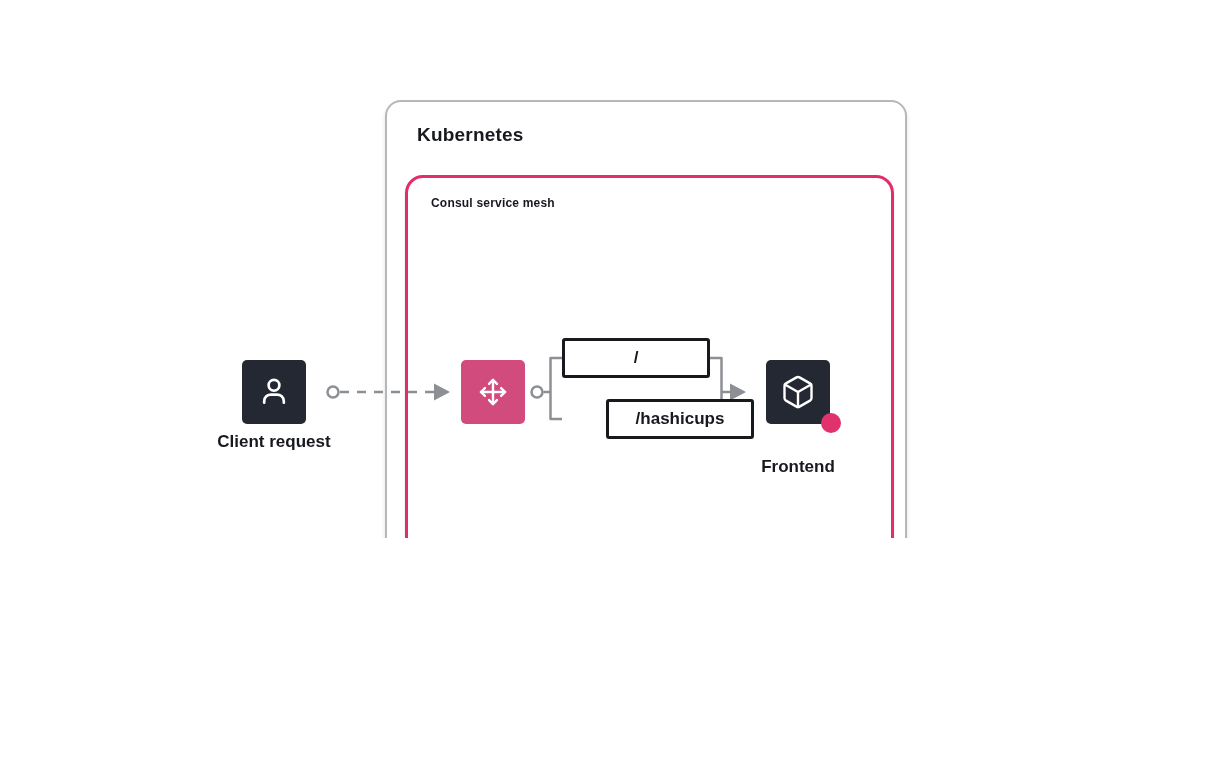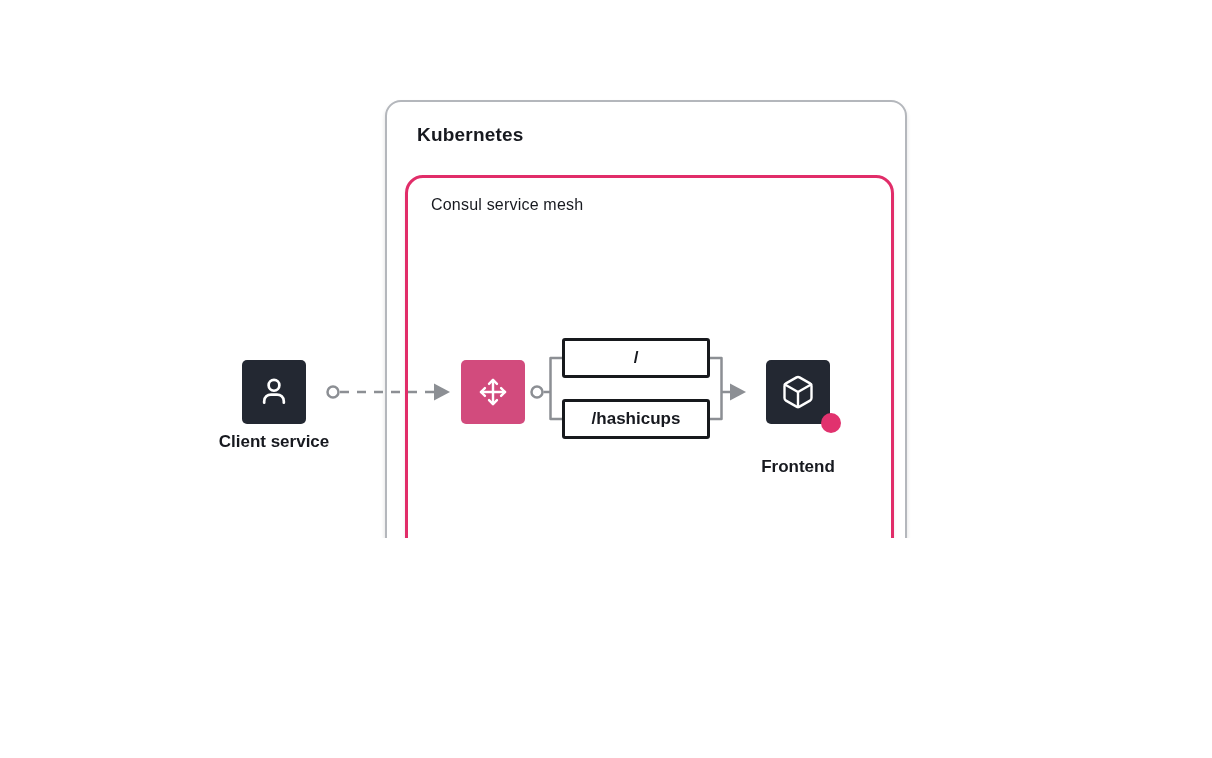--- a/index.html
+++ b/index.html
@@ -23,21 +23,21 @@
     border: 3px solid var(--pink-border, #e12d69);
     border-radius: 18px; background: #ffffff;
     box-shadow: 0 3px 3px rgba(0,0,0,0.10);
   }
   .k8s-label {
     position: absolute; left: 417px; top: 124px;
     font-size: 19px; font-weight: bold; letter-spacing: 0.2px;
   }
   .mesh-label {
     position: absolute; left: 431px; top: 196px;
-    font-size: 16px; font-weight: normal; letter-spacing: 0.2px;
+    font-size: 12px; font-weight: bold; letter-spacing: 0.2px;
   }
   .connectors {
     position: absolute; left: 0; top: 0; width: 1212px; height: 758px;
     pointer-events: none;
   }
   .conn-line { stroke: var(--connector-gray, #8c8f94); stroke-width: 2.5; fill: none; stroke-linejoin: round; }
   .conn-dashed { stroke-dasharray: 9 8; }
   .conn-head { fill: var(--connector-gray, #8c8f94); stroke: none; }
   .conn-circle { fill: #ffffff; stroke: var(--connector-gray, #8c8f94); stroke-width: 2.5; }
   .node {
@@ -54,21 +54,21 @@
   .label-gateway { left: 445px; top: 441px; width: 96px; }
   .label-frontend { left: 748px; top: 456px; width: 100px; }
   .route-box {
     position: absolute; left: 562px; width: 148px; height: 40px;
     border: 3px solid var(--route-border, #17191d); border-radius: 3px;
     background: #ffffff; box-sizing: border-box;
     display: flex; align-items: center; justify-content: center;
     font-size: 17px; font-weight: bold;
   }
   .route-root { top: 338px; }
-  .route-hashicups { top: 399px; }
+  .route-hashicups { top: 399px; margin-left: 44px; }
   .frontend-dot {
     position: absolute; left: 821px; top: 413px; width: 20px; height: 20px;
     border-radius: 50%; background: var(--dot-pink, #e1326e);
   }
 </style>
 </head>
 <body>
 
 <div class="canvas">
 
@@ -94,21 +94,21 @@
       <polygon class="conn-head" points="730,383.5 746,392 730,400.5"></polygon>
     </g>
   </svg>
 
   <div class="node node-dark" style="left:242px; top:360px;">
     <svg viewBox="0 0 24 24" width="38" height="38" fill="none" stroke="#ffffff" stroke-width="1.7" stroke-linecap="round" stroke-linejoin="round">
       <circle cx="12" cy="7.8" r="3.4"></circle>
       <path d="M5.8 18.8v-1c0-2.6 2.1-4.2 4.3-4.2h3.8c2.2 0 4.3 1.6 4.3 4.2v1"></path>
     </svg>
   </div>
-  <div class="node-label label-client">Client service</div>
+  <div class="node-label label-client">Client request</div>
 
   <div class="node node-pink" style="left:461px; top:360px;">
     <svg viewBox="0 0 24 24" width="34" height="34" fill="none" stroke="#ffffff" stroke-width="1.7" stroke-linecap="round" stroke-linejoin="round">
       <line x1="12" y1="3.5" x2="12" y2="20.5"></line>
       <line x1="3.5" y1="12" x2="20.5" y2="12"></line>
       <polyline points="9.2 6.3 12 3.5 14.8 6.3"></polyline>
       <polyline points="9.2 17.7 12 20.5 14.8 17.7"></polyline>
       <polyline points="6.3 9.2 3.5 12 6.3 14.8"></polyline>
       <polyline points="17.7 9.2 20.5 12 17.7 14.8"></polyline>
     </svg>

